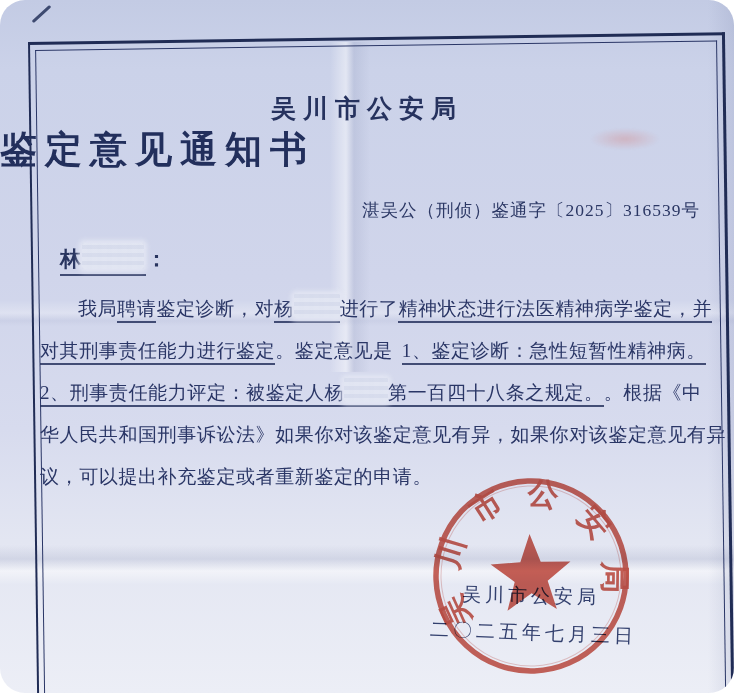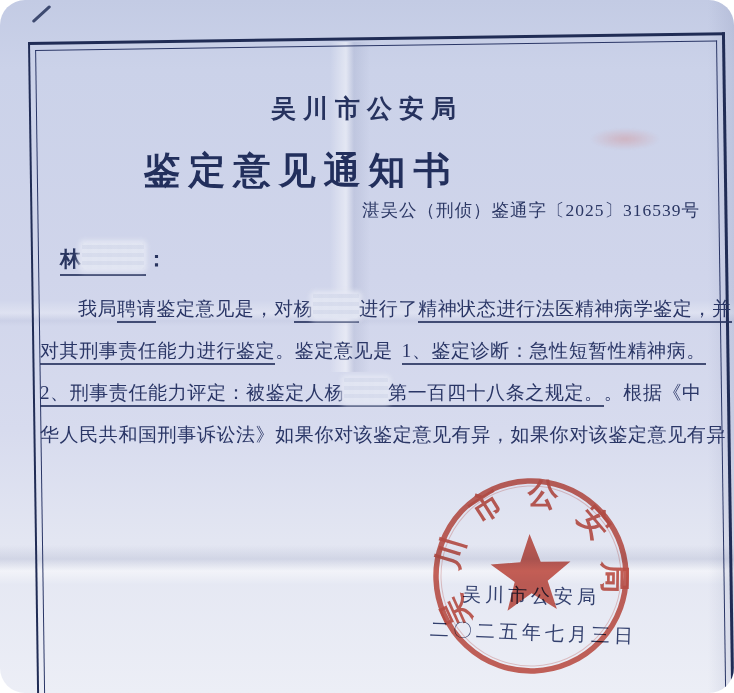--- a/index.html
+++ b/index.html
@@ -27,21 +27,21 @@
   .frame-inner{position:absolute; left:5px; right:5px; top:5px; height:760px;
     border-top:1.5px solid #2a3666; border-left:1.5px solid #2a3666; border-right:1.5px solid #2a3666;}
 
   .pen-mark{position:absolute; left:40px; top:2px; width:3px; height:24px; background:#26325c;
     transform:rotate(48deg); opacity:.85; border-radius:2px;}
   .red-smudge{position:absolute; left:590px; top:128px; width:70px; height:22px; border-radius:50%;
     background:radial-gradient(closest-side, rgba(214,110,104,.30), rgba(214,110,104,0)); filter:blur(1px);}
 
   .agency-line{position:absolute; left:0; top:92px; width:734px; text-align:center;
     font-size:25px; font-weight:bold; letter-spacing:7px; color:#26325e;}
-  .doc-title{position:absolute; left:0; top:146px; width:602px; text-align:center;
+  .doc-title{position:absolute; left:0; top:125px; width:602px; text-align:left;
     font-size:37px; font-weight:bold; letter-spacing:8px; color:#222f5c;}
   .doc-number{position:absolute; right:34px; top:198px; font-size:17.5px; letter-spacing:1px; color:#2b3764;}
 
   .addressee{position:absolute; left:60px; top:243px; font-size:21px; font-weight:bold; letter-spacing:1px;}
   .addressee .u-wrap{border-bottom:2px solid rgba(40,52,95,.85); padding:0 2px 3px 0;}
 
   .body-text{position:absolute; left:40px; top:288px; width:676px; font-size:19px;
     letter-spacing:.6px; color:#2a3666;}
   .line{height:42px; line-height:42px; white-space:nowrap;}
   .indent{display:inline-block; width:38px;}
@@ -86,30 +86,33 @@
   <div class="agency-line">吴川市公安局</div>
   <div class="doc-title">鉴定意见通知书</div>
   <div class="doc-number">湛吴公（刑侦）鉴通字〔2025〕316539号</div>
 
   <div class="addressee">
     <span class="u-wrap"><span>林</span><span class="redact r-addr"></span></span><span>：</span>
   </div>
 
   <div class="body-text">
     <div class="line">
-      <span class="indent"></span><span>我局</span><span class="u">聘请</span><span>鉴定意见是，对</span><span class="u"><span>杨</span><span class="redact r-1"></span></span><span>进行了</span><span class="u">精神状态进行法医精神病学鉴定，并</span>
+      <span class="indent"></span><span>我局</span><span class="u">聘请</span><span>鉴定诊断，对</span><span class="u"><span>杨</span><span class="redact r-1"></span></span><span>进行了</span><span class="u">精神状态进行法医精神病学鉴定，并</span>
     </div>
     <div class="line">
       <span class="u">对其刑事责任能力进行鉴定</span><span>。鉴定意见是</span><span class="gap"></span><span class="u">1、鉴定诊断：急性短暂性精神病。</span>
     </div>
     <div class="line">
       <span class="u"><span>2、刑事责任能力评定：被鉴定人杨</span><span class="redact r-2"></span><span>第一百四十八条之规定。</span></span><span>。根据《中</span>
     </div>
     <div class="line">
       <span>华人民共和国刑事诉讼法》如果你对该鉴定意见有异，如果你对该鉴定意见有异</span>
+    </div>
+    <div class="line">
+      <span>议，可以提出补充鉴定或者重新鉴定的申请。</span>
     </div>
   </div>
 
   <div class="sig-agency">吴川市公安局</div>
   <div class="sig-date">二〇二五年七月三日</div>
 
   <svg class="seal" viewBox="-105 -105 210 210">
     <circle cx="0" cy="0" r="95" fill="none" stroke="#c5473a" stroke-width="5.5" opacity=".9"></circle>
     <circle cx="0" cy="0" r="90" fill="none" stroke="#c5473a" stroke-width="1" opacity=".3"></circle>
     <polygon fill="#c5473a" opacity=".92" points="0,-42 10.2,-14 39.9,-13 16.5,5.4 24.7,34 0,17.3 -24.7,34 -16.5,5.4 -39.9,-13 -10.2,-14"></polygon>

